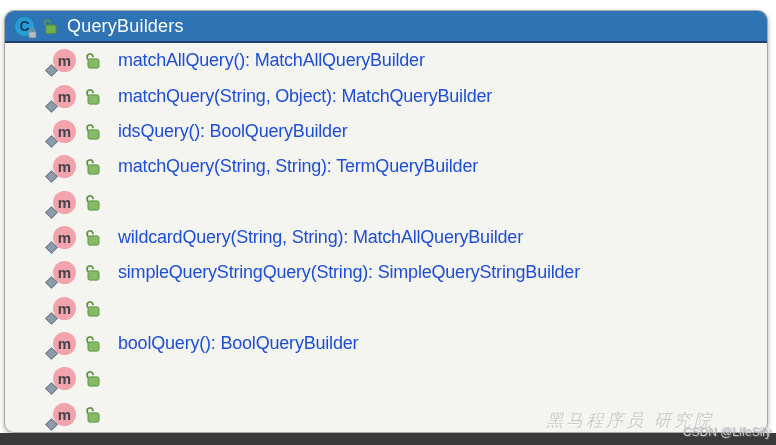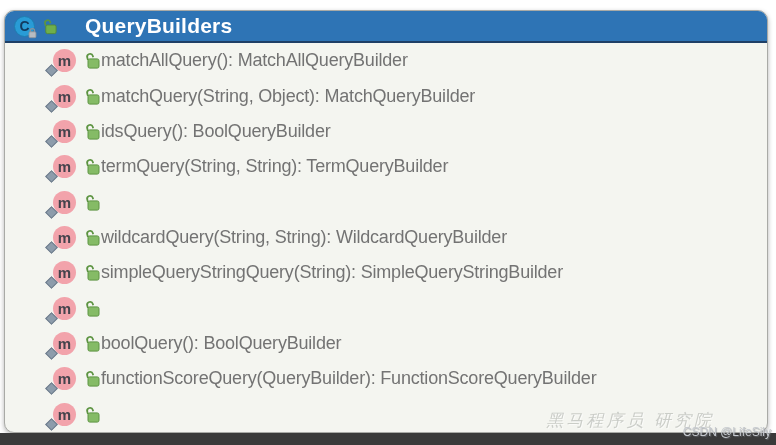--- a/index.html
+++ b/index.html
@@ -66,23 +66,23 @@
     box-sizing: border-box;
   }
   .class-icon .mini-lock {
     position: absolute;
     right: -4px; bottom: -3px;
     width: 11px; height: 12px;
   }
   .lock16 { flex: 0 0 auto; margin-left: 7px; }
   .node-title {
     color: #ffffff;
-    font-size: 21px;
-    font-weight: 700;
-    margin-left: 27px;
+    font-size: 18px;
+    font-weight: 400;
+    margin-left: 9px;
     letter-spacing: 0.2px;
     white-space: nowrap;
   }
   .node-body {
     flex: 1 1 auto;
     display: flex;
     flex-direction: column;
   }
   .method-row {
     flex: 1 1 0;
@@ -112,22 +112,23 @@
     background: #8d9cab;
     border: 1px solid #6d7c8b;
     transform: rotate(45deg);
     box-sizing: border-box;
   }
   .method-row .lock17 {
     flex: 0 0 auto;
     margin-left: 8px;
   }
   .method-signature {
+    margin-left: 17px;
     font-size: 18px;
-    color: #737373;
+    color: #1d4ed8;
     white-space: nowrap;
     letter-spacing: -0.2px;
   }
   
   .watermark-cn {
     position: absolute;
     right: 62px;
     bottom: 13px;
     font-size: 17px;
     letter-spacing: 3px;
@@ -208,42 +209,42 @@
   </div>
         <div class="method-row">
     <span class="method-icon">
       <span>m</span>
       <span class="static-diamond"></span>
     </span>
     <svg class="lock17" width="17" height="17" viewBox="0 0 17 17" aria-hidden="true">
       <path d="M3.2 7.4 V4.8 a2.9 2.9 0 0 1 5.8 0 V6" fill="none" stroke="#5d9442" stroke-width="1.8" transform="rotate(-16 6 5)"></path>
       <rect x="4" y="6.9" width="11" height="9.2" rx="1.8" fill="#85bb66" stroke="#5d9442" stroke-width="1"></rect>
     </svg>
-    <span class="method-signature">termQuery(String, String): TermQueryBuilder</span>
-  </div>
-        <div class="method-row">
-    <span class="method-icon">
-      <span>m</span>
-      <span class="static-diamond"></span>
-    </span>
-    <svg class="lock17" width="17" height="17" viewBox="0 0 17 17" aria-hidden="true">
-      <path d="M3.2 7.4 V4.8 a2.9 2.9 0 0 1 5.8 0 V6" fill="none" stroke="#5d9442" stroke-width="1.8" transform="rotate(-16 6 5)"></path>
-      <rect x="4" y="6.9" width="11" height="9.2" rx="1.8" fill="#85bb66" stroke="#5d9442" stroke-width="1"></rect>
-    </svg>
-  </div>
-        <div class="method-row">
-    <span class="method-icon">
-      <span>m</span>
-      <span class="static-diamond"></span>
-    </span>
-    <svg class="lock17" width="17" height="17" viewBox="0 0 17 17" aria-hidden="true">
-      <path d="M3.2 7.4 V4.8 a2.9 2.9 0 0 1 5.8 0 V6" fill="none" stroke="#5d9442" stroke-width="1.8" transform="rotate(-16 6 5)"></path>
-      <rect x="4" y="6.9" width="11" height="9.2" rx="1.8" fill="#85bb66" stroke="#5d9442" stroke-width="1"></rect>
-    </svg>
-    <span class="method-signature">wildcardQuery(String, String): WildcardQueryBuilder</span>
+    <span class="method-signature">matchQuery(String, String): TermQueryBuilder</span>
+  </div>
+        <div class="method-row">
+    <span class="method-icon">
+      <span>m</span>
+      <span class="static-diamond"></span>
+    </span>
+    <svg class="lock17" width="17" height="17" viewBox="0 0 17 17" aria-hidden="true">
+      <path d="M3.2 7.4 V4.8 a2.9 2.9 0 0 1 5.8 0 V6" fill="none" stroke="#5d9442" stroke-width="1.8" transform="rotate(-16 6 5)"></path>
+      <rect x="4" y="6.9" width="11" height="9.2" rx="1.8" fill="#85bb66" stroke="#5d9442" stroke-width="1"></rect>
+    </svg>
+  </div>
+        <div class="method-row">
+    <span class="method-icon">
+      <span>m</span>
+      <span class="static-diamond"></span>
+    </span>
+    <svg class="lock17" width="17" height="17" viewBox="0 0 17 17" aria-hidden="true">
+      <path d="M3.2 7.4 V4.8 a2.9 2.9 0 0 1 5.8 0 V6" fill="none" stroke="#5d9442" stroke-width="1.8" transform="rotate(-16 6 5)"></path>
+      <rect x="4" y="6.9" width="11" height="9.2" rx="1.8" fill="#85bb66" stroke="#5d9442" stroke-width="1"></rect>
+    </svg>
+    <span class="method-signature">wildcardQuery(String, String): MatchAllQueryBuilder</span>
   </div>
         <div class="method-row">
     <span class="method-icon">
       <span>m</span>
       <span class="static-diamond"></span>
     </span>
     <svg class="lock17" width="17" height="17" viewBox="0 0 17 17" aria-hidden="true">
       <path d="M3.2 7.4 V4.8 a2.9 2.9 0 0 1 5.8 0 V6" fill="none" stroke="#5d9442" stroke-width="1.8" transform="rotate(-16 6 5)"></path>
       <rect x="4" y="6.9" width="11" height="9.2" rx="1.8" fill="#85bb66" stroke="#5d9442" stroke-width="1"></rect>
     </svg>
@@ -272,21 +273,20 @@
   </div>
         <div class="method-row">
     <span class="method-icon">
       <span>m</span>
       <span class="static-diamond"></span>
     </span>
     <svg class="lock17" width="17" height="17" viewBox="0 0 17 17" aria-hidden="true">
       <path d="M3.2 7.4 V4.8 a2.9 2.9 0 0 1 5.8 0 V6" fill="none" stroke="#5d9442" stroke-width="1.8" transform="rotate(-16 6 5)"></path>
       <rect x="4" y="6.9" width="11" height="9.2" rx="1.8" fill="#85bb66" stroke="#5d9442" stroke-width="1"></rect>
     </svg>
-    <span class="method-signature">functionScoreQuery(QueryBuilder): FunctionScoreQueryBuilder</span>
   </div>
         <div class="method-row">
     <span class="method-icon">
       <span>m</span>
       <span class="static-diamond"></span>
     </span>
     <svg class="lock17" width="17" height="17" viewBox="0 0 17 17" aria-hidden="true">
       <path d="M3.2 7.4 V4.8 a2.9 2.9 0 0 1 5.8 0 V6" fill="none" stroke="#5d9442" stroke-width="1.8" transform="rotate(-16 6 5)"></path>
       <rect x="4" y="6.9" width="11" height="9.2" rx="1.8" fill="#85bb66" stroke="#5d9442" stroke-width="1"></rect>
     </svg>

